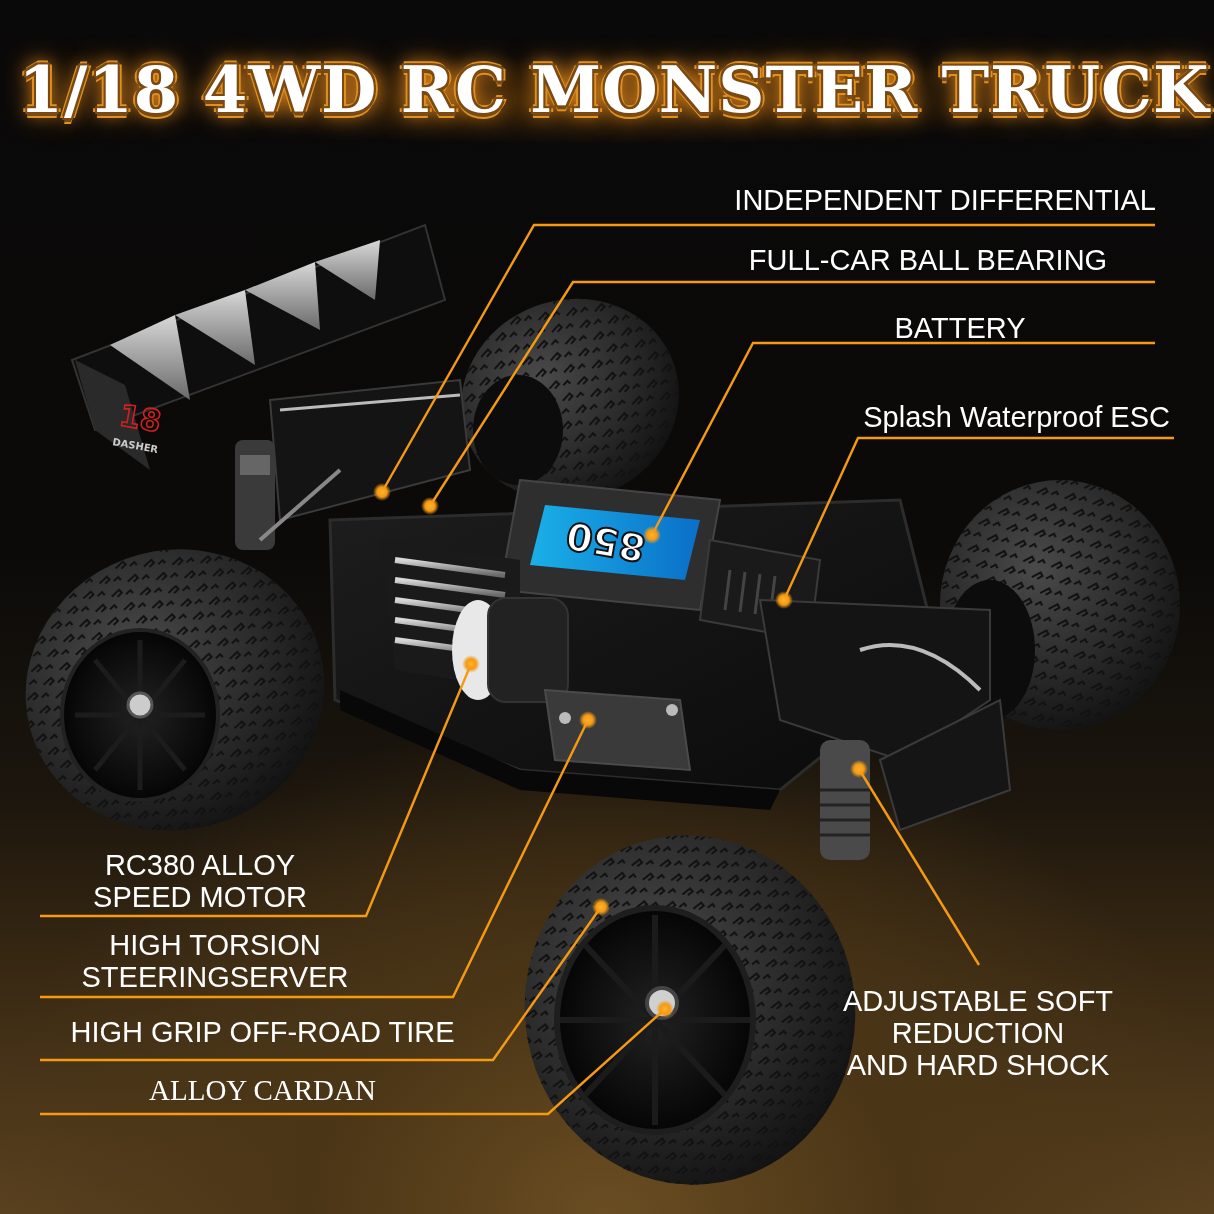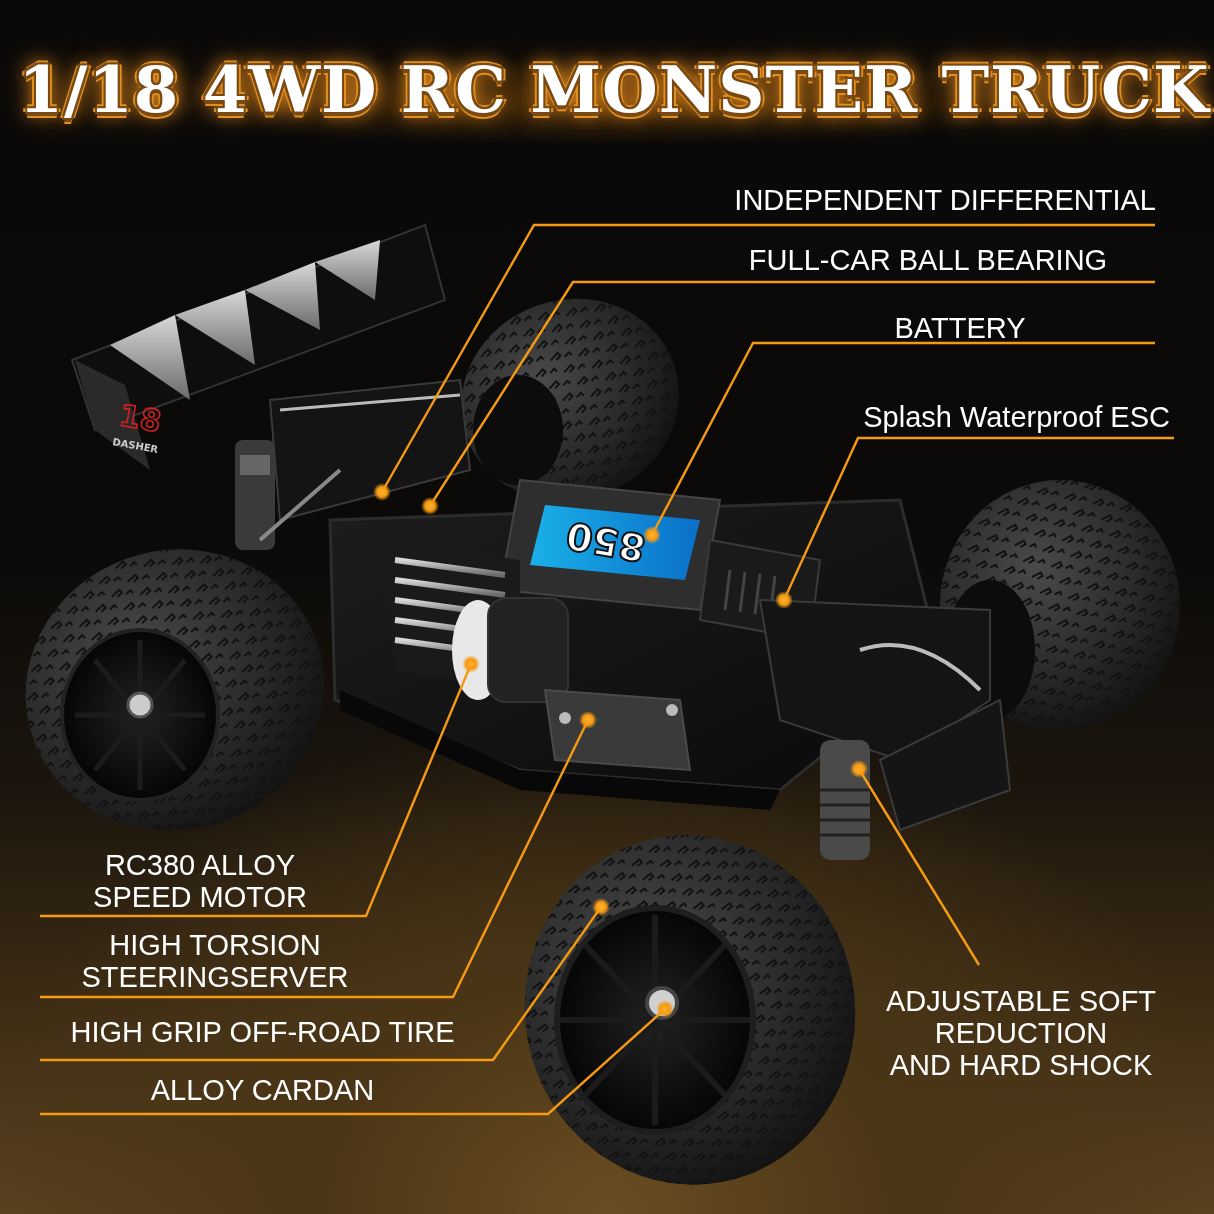--- a/index.html
+++ b/index.html
@@ -210,34 +210,34 @@
   </div>
   <div class="label" style="left:700px; top:244px; width:456px; text-align:center;">
     <span>FULL-CAR BALL BEARING</span>
   </div>
   <div class="label" style="left:760px; top:312px; width:400px;">
     <div>BATTERY</div>
   </div>
   <div class="label" style="left:800px; top:401px; width:370px; text-align:right;">
     <span>Splash Waterproof ESC</span>
   </div>
-  <div class="label" style="left:856px; top:985px; width:330px;">
+  <div class="label" style="left:813px; top:985px; width:330px;">
     <div>ADJUSTABLE SOFT</div>
     <div>REDUCTION</div>
     <div>AND HARD SHOCK</div>
   </div>
 
   <div class="label" style="left:40px; top:849px; width:320px;">
     <div>RC380 ALLOY</div>
     <div>SPEED MOTOR</div>
   </div>
   <div class="label" style="left:40px; top:929px; width:350px;">
     <div>HIGH TORSION</div>
     <div>STEERINGSERVER</div>
   </div>
   <div class="label" style="left:40px; top:1016px; width:445px;">
     <span>HIGH GRIP OFF-ROAD TIRE</span>
   </div>
-  <div class="label" style="left:40px; top:1074px; width:445px;">
+  <div class="label" style="left:40px; top:1074px; width:445px;font-family:Liberation Serif, serif;">
     <span>ALLOY CARDAN</span>
   </div>
 
 </div>
 
 </body></html>

